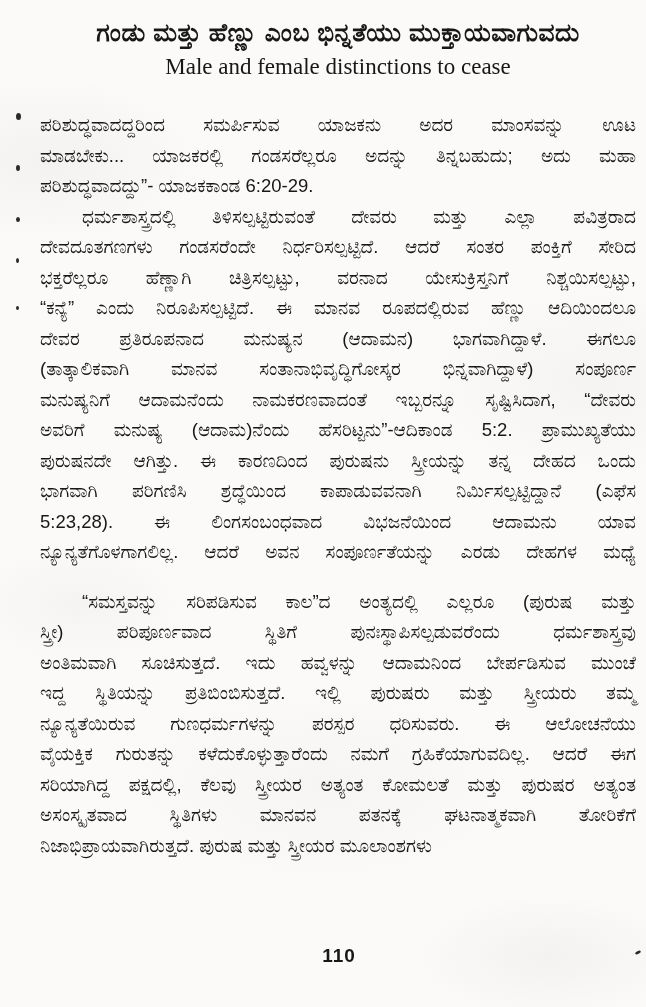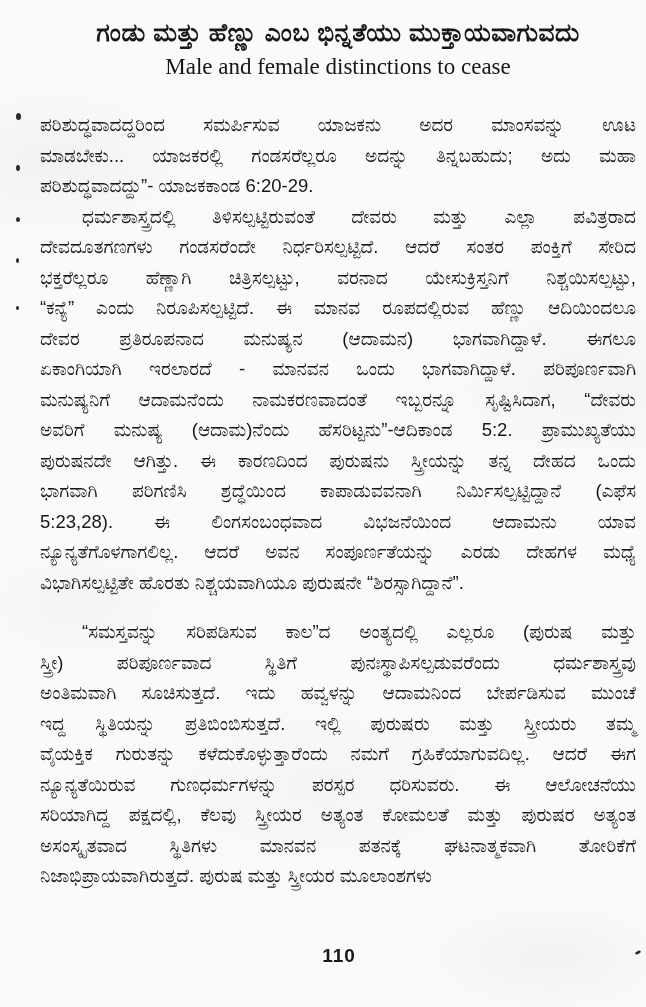--- a/index.html
+++ b/index.html
@@ -107,36 +107,35 @@
         <div class="line">ಪರಿಶುದ್ಧವಾದದ್ದರಿಂದ ಸಮರ್ಪಿಸುವ ಯಾಜಕನು ಅದರ ಮಾಂಸವನ್ನು ಊಟ</div>
         <div class="line">ಮಾಡಬೇಕು... ಯಾಜಕರಲ್ಲಿ ಗಂಡಸರೆಲ್ಲರೂ ಅದನ್ನು ತಿನ್ನಬಹುದು; ಅದು ಮಹಾ</div>
         <div class="line line-last">ಪರಿಶುದ್ಧವಾದದ್ದು”- ಯಾಜಕಕಾಂಡ 6:20-29.</div>
       </div>
     <div class="paragraph">
         <div class="line line-first">ಧರ್ಮಶಾಸ್ತ್ರದಲ್ಲಿ ತಿಳಿಸಲ್ಪಟ್ಟಿರುವಂತೆ ದೇವರು ಮತ್ತು ಎಲ್ಲಾ ಪವಿತ್ರರಾದ</div>
         <div class="line">ದೇವದೂತಗಣಗಳು ಗಂಡಸರೆಂದೇ ನಿರ್ಧರಿಸಲ್ಪಟ್ಟಿದೆ. ಆದರೆ ಸಂತರ ಪಂಕ್ತಿಗೆ ಸೇರಿದ</div>
         <div class="line">ಭಕ್ತರೆಲ್ಲರೂ ಹೆಣ್ಣಾಗಿ ಚಿತ್ರಿಸಲ್ಪಟ್ಟು, ವರನಾದ ಯೇಸುಕ್ರಿಸ್ತನಿಗೆ ನಿಶ್ಚಯಿಸಲ್ಪಟ್ಟು,</div>
         <div class="line">“ಕನ್ಯೆ” ಎಂದು ನಿರೂಪಿಸಲ್ಪಟ್ಟಿದೆ. ಈ ಮಾನವ ರೂಪದಲ್ಲಿರುವ ಹೆಣ್ಣು ಆದಿಯಿಂದಲೂ</div>
         <div class="line">ದೇವರ ಪ್ರತಿರೂಪನಾದ ಮನುಷ್ಯನ (ಆದಾಮನ) ಭಾಗವಾಗಿದ್ದಾಳೆ. ಈಗಲೂ</div>
-        <div class="line">ಏಕಾಂಗಿಯಾಗಿ ಇರಲಾರದೆ - ಮಾನವನ ಒಂದು ಭಾಗವಾಗಿದ್ದಾಳೆ. ಪರಿಪೂರ್ಣವಾಗಿ</div>
+        <div class="line">(ತಾತ್ಕಾಲಿಕವಾಗಿ ಮಾನವ ಸಂತಾನಾಭಿವೃದ್ಧಿಗೋಸ್ಕರ ಭಿನ್ನವಾಗಿದ್ದಾಳೆ) ಸಂಪೂರ್ಣ</div>
         <div class="line">ಮನುಷ್ಯನಿಗೆ ಆದಾಮನೆಂದು ನಾಮಕರಣವಾದಂತೆ ಇಬ್ಬರನ್ನೂ ಸೃಷ್ಟಿಸಿದಾಗ, “ದೇವರು</div>
         <div class="line">ಅವರಿಗೆ ಮನುಷ್ಯ (ಆದಾಮ)ನೆಂದು ಹೆಸರಿಟ್ಟನು”-ಆದಿಕಾಂಡ 5:2. ಪ್ರಾಮುಖ್ಯತೆಯು</div>
         <div class="line">ಪುರುಷನದೇ ಆಗಿತ್ತು. ಈ ಕಾರಣದಿಂದ ಪುರುಷನು ಸ್ತ್ರೀಯನ್ನು ತನ್ನ ದೇಹದ ಒಂದು</div>
         <div class="line">ಭಾಗವಾಗಿ ಪರಿಗಣಿಸಿ ಶ್ರದ್ಧೆಯಿಂದ ಕಾಪಾಡುವವನಾಗಿ ನಿರ್ಮಿಸಲ್ಪಟ್ಟಿದ್ದಾನೆ (ಎಫೆಸ</div>
         <div class="line">5:23,28). ಈ ಲಿಂಗಸಂಬಂಧವಾದ ವಿಭಜನೆಯಿಂದ ಆದಾಮನು ಯಾವ</div>
         <div class="line">ನ್ಯೂನ್ಯತೆಗೊಳಗಾಗಲಿಲ್ಲ. ಆದರೆ ಅವನ ಸಂಪೂರ್ಣತೆಯನ್ನು ಎರಡು ದೇಹಗಳ ಮಧ್ಯೆ</div>
-        <div class="line line-last">ವಿಭಾಗಿಸಲ್ಪಟ್ಟಿತೇ ಹೊರತು ನಿಶ್ಚಯವಾಗಿಯೂ ಪುರುಷನೇ “ಶಿರಸ್ಸಾಗಿದ್ದಾನೆ”.</div>
       </div>
     <div class="paragraph spaced">
         <div class="line line-first">“ಸಮಸ್ತವನ್ನು ಸರಿಪಡಿಸುವ ಕಾಲ”ದ ಅಂತ್ಯದಲ್ಲಿ ಎಲ್ಲರೂ (ಪುರುಷ ಮತ್ತು</div>
         <div class="line">ಸ್ತ್ರೀ) ಪರಿಪೂರ್ಣವಾದ ಸ್ಥಿತಿಗೆ ಪುನಃಸ್ಥಾಪಿಸಲ್ಪಡುವರೆಂದು ಧರ್ಮಶಾಸ್ತ್ರವು</div>
         <div class="line">ಅಂತಿಮವಾಗಿ ಸೂಚಿಸುತ್ತದೆ. ಇದು ಹವ್ವಳನ್ನು ಆದಾಮನಿಂದ ಬೇರ್ಪಡಿಸುವ ಮುಂಚೆ</div>
         <div class="line">ಇದ್ದ ಸ್ಥಿತಿಯನ್ನು ಪ್ರತಿಬಿಂಬಿಸುತ್ತದೆ. ಇಲ್ಲಿ ಪುರುಷರು ಮತ್ತು ಸ್ತ್ರೀಯರು ತಮ್ಮ</div>
+        <div class="line">ನ್ಯೂನ್ಯತೆಯಿರುವ ಗುಣಧರ್ಮಗಳನ್ನು ಪರಸ್ಪರ ಧರಿಸುವರು. ಈ ಆಲೋಚನೆಯು</div>
         <div class="line">ವೈಯಕ್ತಿಕ ಗುರುತನ್ನು ಕಳೆದುಕೊಳ್ಳುತ್ತಾರೆಂದು ನಮಗೆ ಗ್ರಹಿಕೆಯಾಗುವದಿಲ್ಲ. ಆದರೆ ಈಗ</div>
-        <div class="line">ನ್ಯೂನ್ಯತೆಯಿರುವ ಗುಣಧರ್ಮಗಳನ್ನು ಪರಸ್ಪರ ಧರಿಸುವರು. ಈ ಆಲೋಚನೆಯು</div>
         <div class="line">ಸರಿಯಾಗಿದ್ದ ಪಕ್ಷದಲ್ಲಿ, ಕೆಲವು ಸ್ತ್ರೀಯರ ಅತ್ಯಂತ ಕೋಮಲತೆ ಮತ್ತು ಪುರುಷರ ಅತ್ಯಂತ</div>
         <div class="line">ಅಸಂಸ್ಕೃತವಾದ ಸ್ಥಿತಿಗಳು ಮಾನವನ ಪತನಕ್ಕೆ ಘಟನಾತ್ಮಕವಾಗಿ ತೋರಿಕೆಗೆ</div>
         <div class="line line-last">ನಿಜಾಭಿಪ್ರಾಯವಾಗಿರುತ್ತದೆ. ಪುರುಷ ಮತ್ತು ಸ್ತ್ರೀಯರ ಮೂಲಾಂಶಗಳು</div>
       </div>
   </div>
 
   <div class="page-number">110</div>
 
   <span class="speck s1"></span>
   <span class="speck s2"></span>

